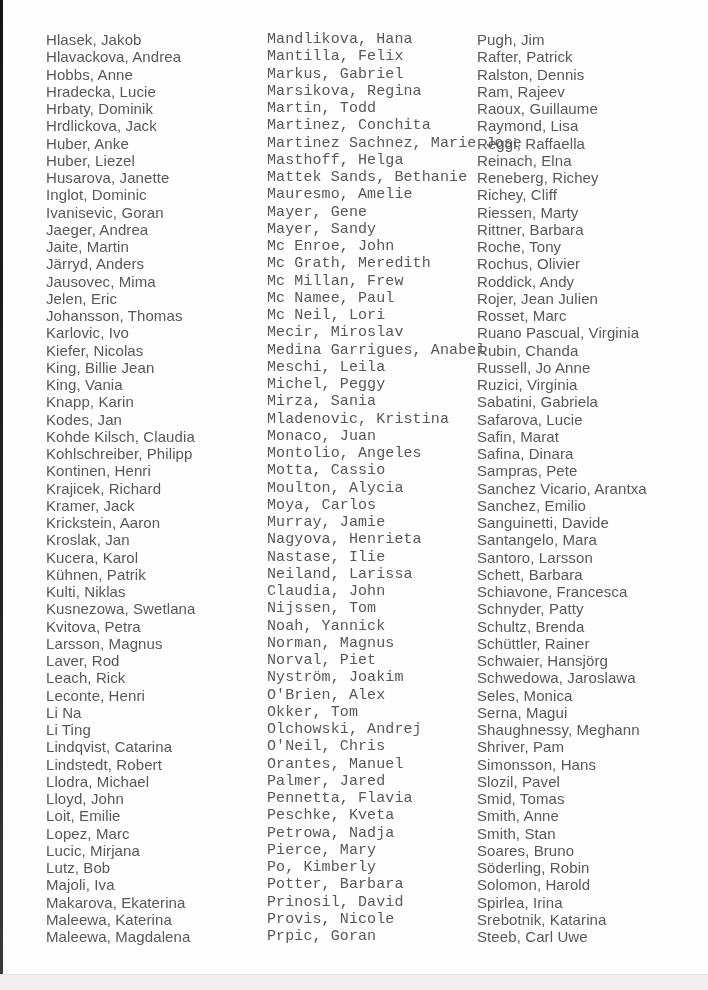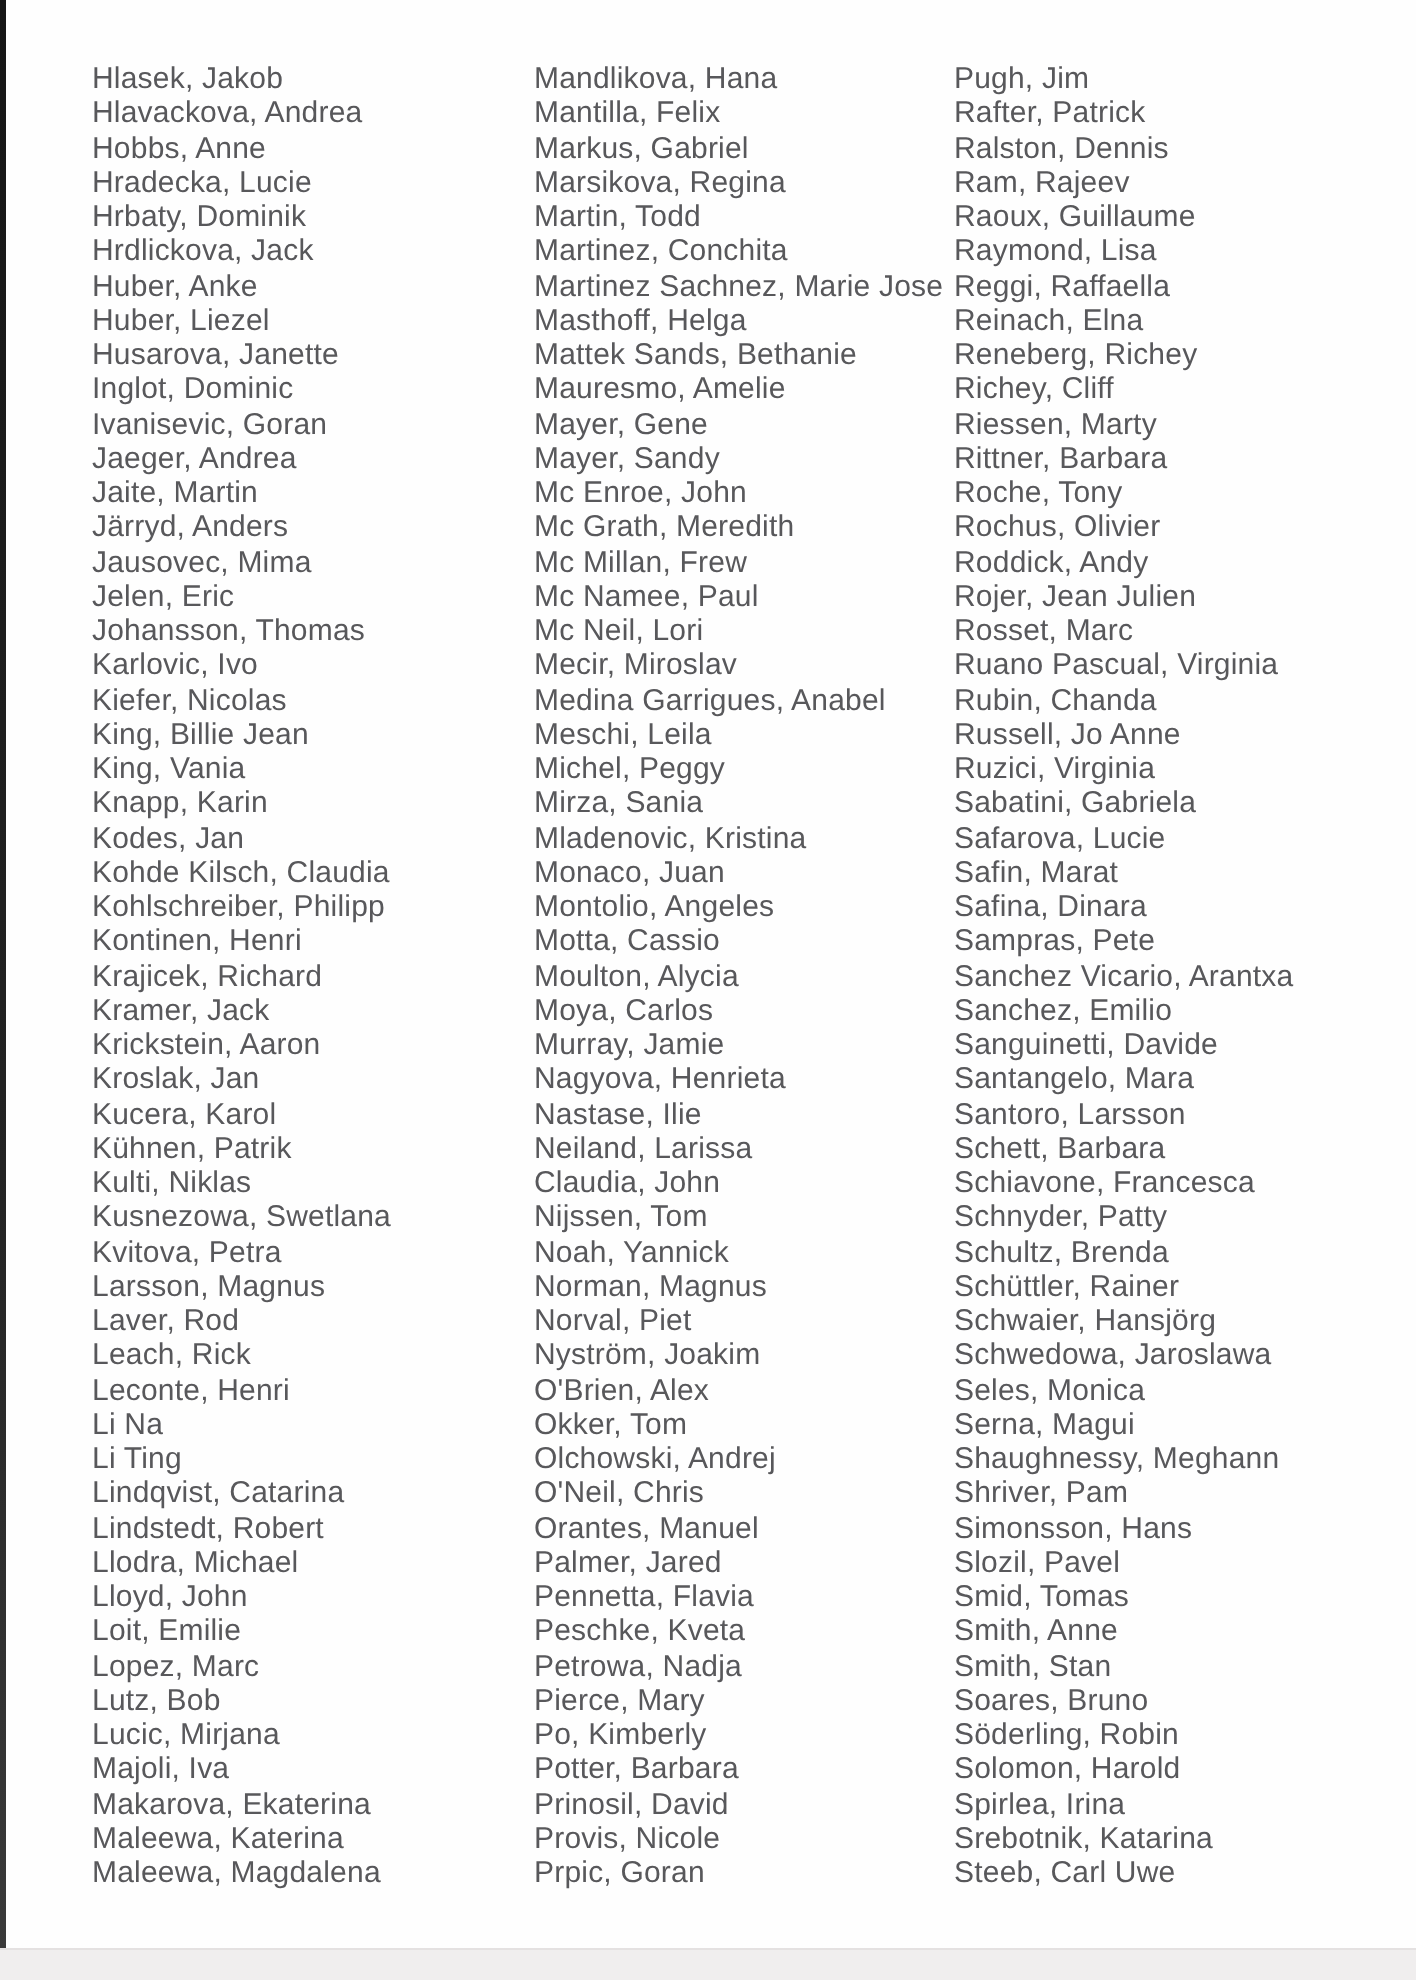--- a/index.html
+++ b/index.html
@@ -35,21 +35,21 @@
   .name-column {
     position: absolute;
     top: 31px;
     color: #58585b;
     font-size: 15px;
     line-height: 17.25px;
     letter-spacing: 0.1px;
     white-space: nowrap;
   }
   .col-1 { left: 46px;  width: 215px; }
-  .col-2 { left: 267px; width: 205px; }
+  .col-2 { left: 267px; width: 205px; font-family: Liberation Mono, monospace; }
   .col-3 { left: 477px; width: 210px; }
   .name-row {
     height: 17.25px;
   }
 </style>
 </head>
 <body>
 
 <div class="page">
   <div class="left-edge"></div>
@@ -95,22 +95,22 @@
       <div class="name-row">Leach, Rick</div>
       <div class="name-row">Leconte, Henri</div>
       <div class="name-row">Li Na</div>
       <div class="name-row">Li Ting</div>
       <div class="name-row">Lindqvist, Catarina</div>
       <div class="name-row">Lindstedt, Robert</div>
       <div class="name-row">Llodra, Michael</div>
       <div class="name-row">Lloyd, John</div>
       <div class="name-row">Loit, Emilie</div>
       <div class="name-row">Lopez, Marc</div>
+      <div class="name-row">Lucic, Mirjana</div>
       <div class="name-row">Lutz, Bob</div>
-      <div class="name-row">Lucic, Mirjana</div>
       <div class="name-row">Majoli, Iva</div>
       <div class="name-row">Makarova, Ekaterina</div>
       <div class="name-row">Maleewa, Katerina</div>
       <div class="name-row">Maleewa, Magdalena</div>
     </div>
   <div class="name-column col-2">
       <div class="name-row">Mandlikova, Hana</div>
       <div class="name-row">Mantilla, Felix</div>
       <div class="name-row">Markus, Gabriel</div>
       <div class="name-row">Marsikova, Regina</div>

